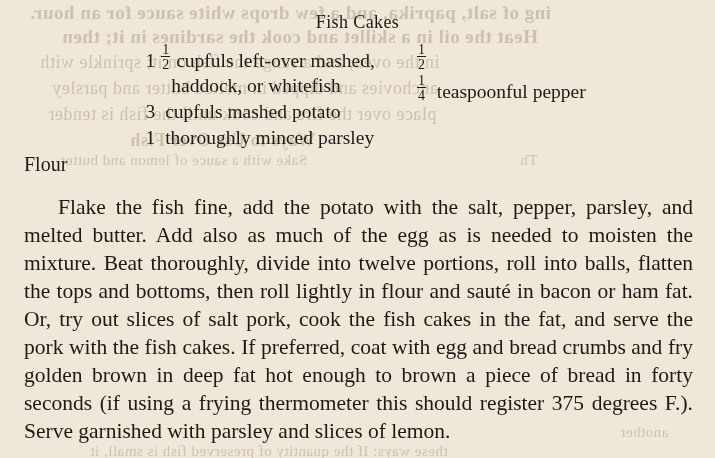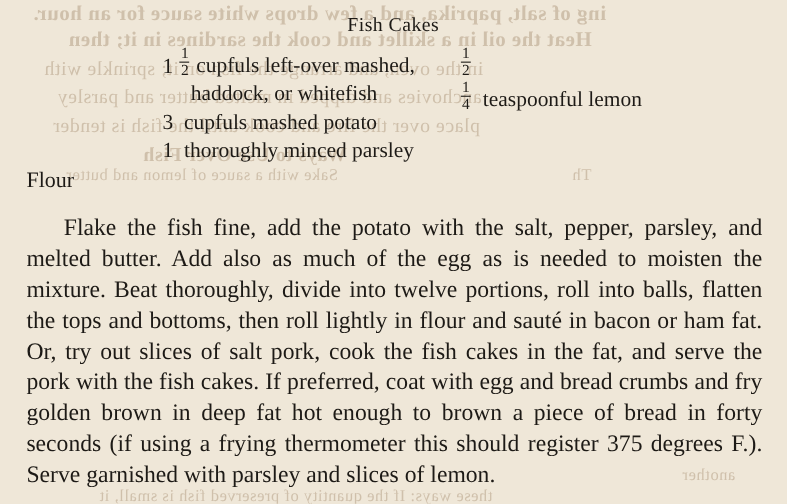--- a/index.html
+++ b/index.html
@@ -148,21 +148,21 @@
         <span>thoroughly minced parsley</span>
       </div>
     </div>
 
     <div class="col col-right">
       <div class="ing-line">
         <span class="amt"><span class="frac"><span class="num">1</span><span class="den">2</span></span></span>
       </div>
       <div class="ing-line">
         <span class="amt"><span class="frac"><span class="num">1</span><span class="den">4</span></span></span>
-        <span>teaspoonful lemon</span>
+        <span>teaspoonful pepper</span>
       </div>
     </div>
 
   </div>
 
   <div class="flour">Flour</div>
 
   <p class="body-text">Flake the fish fine, add the potato with the salt, pepper, parsley, and melted butter.   Add also as much of the egg as is needed to moisten the mixture.   Beat thoroughly, divide into twelve portions, roll into balls, flatten the tops and bottoms, then roll lightly in flour and sauté in bacon or ham fat. Or, try out slices of salt pork, cook the fish cakes in the fat, and serve the pork with the fish cakes.   If preferred, coat with egg and bread crumbs and fry golden brown in deep fat hot enough to brown a piece of bread in forty seconds (if using a frying thermometer this should register 375 degrees F.).   Serve garnished with parsley and slices of lemon.</p>
 
 </div>

